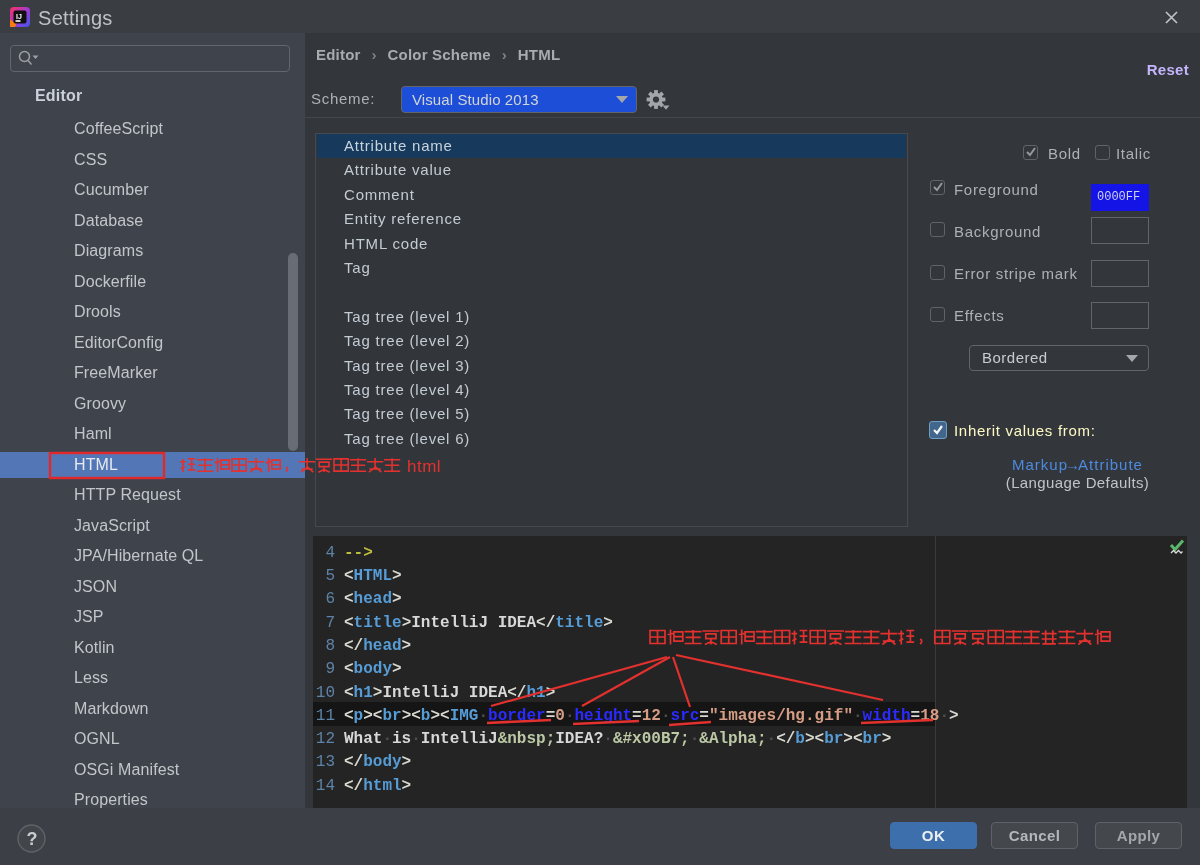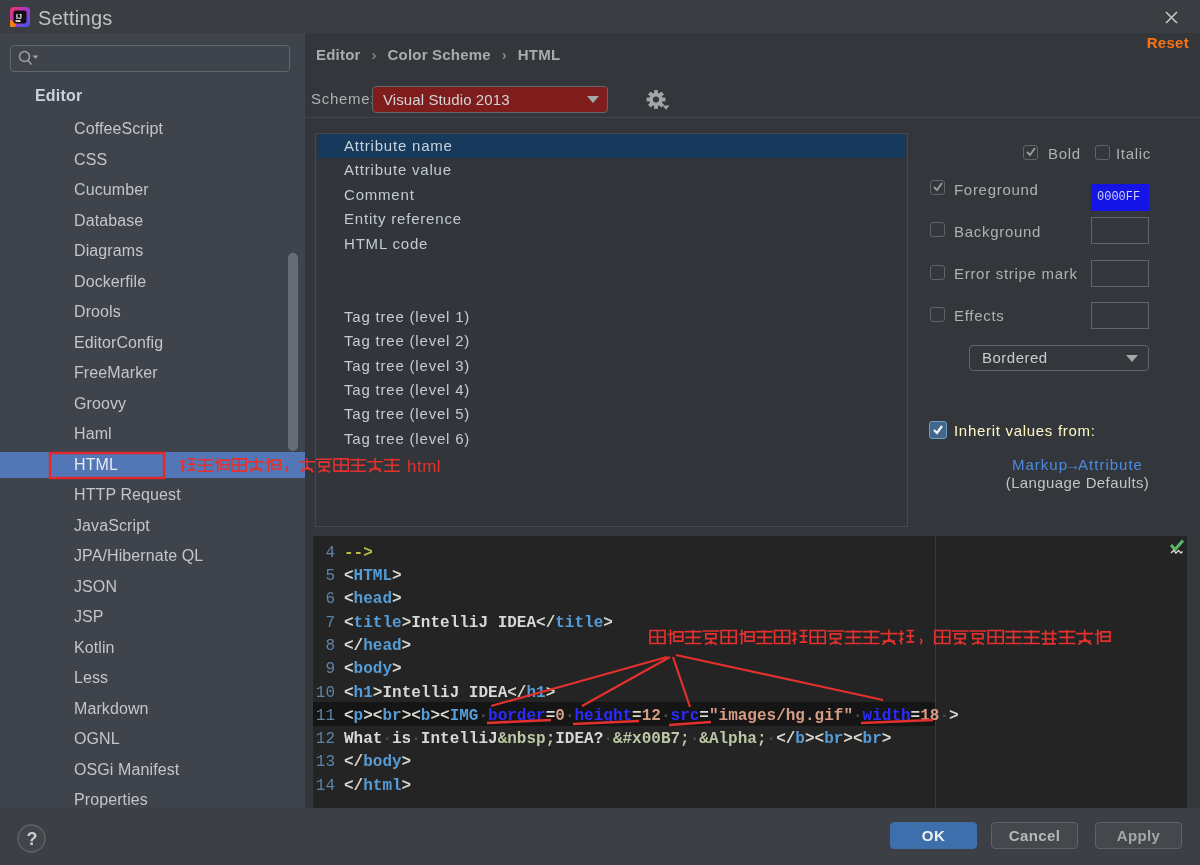--- a/index.html
+++ b/index.html
@@ -10,23 +10,23 @@
   #title{left:38px;top:7px;font-size:20px;color:#BFC1C4;letter-spacing:.3px}
   
   #sidebar{left:0;top:33px;width:305px;height:775px;background:#3F444C;overflow:hidden}
   #search{position:absolute;left:10px;top:12px;width:278px;height:25px;border:1px solid #62676D;border-radius:4px}
   .ti{position:absolute;left:74px;font-size:16px;color:#C2C6CA;letter-spacing:.1px;white-space:nowrap}
   #selrow{position:absolute;left:0;top:419px;width:305px;height:26px;background:#5276B6}
   #sbthumb{position:absolute;left:288px;top:220px;width:10px;height:198px;background:#686D75;border-radius:5px}
   
   .bc{font-size:15px;font-weight:bold;color:#A9ACAE;letter-spacing:.2px}
   .bcsep{font-size:15px;color:#7E8285;font-weight:bold}
-  #reset{right:11px;top:34px;font-size:15px;font-weight:bold;color:#f97316;letter-spacing:.3px}
+  #reset{right:11px;top:61px;font-size:15px;font-weight:bold;color:#c4b5fd;letter-spacing:.3px}
   .lbl{font-size:15px;color:#AEB1B4;letter-spacing:.7px;white-space:nowrap}
-  #schemecombo{left:372px;top:86px;width:234px;height:25px;border:1px solid #61666C;border-radius:4px;background:#7f1d1d}
+  #schemecombo{left:401px;top:86px;width:234px;height:25px;border:1px solid #61666C;border-radius:4px;background:#1d4ed8}
   #sep1{left:305px;top:117px;width:895px;height:1px;background:#43474C}
   
   #listpanel{left:315px;top:133px;width:591px;height:392px;border:1px solid #46494E;background:#32363B}
   .lrow{position:absolute;left:1px;width:589px;box-sizing:border-box;height:24.4px;line-height:24.4px;padding-left:27px;
         font-size:15px;color:#C3CBD3;letter-spacing:.8px}
   
   .swatch{position:absolute;left:1091px;width:58px;height:27px;border:1px solid #60656B;box-sizing:border-box}
   .cb{position:absolute;width:15px;height:15px;border:1.5px solid #606468;border-radius:3px;box-sizing:border-box}
   
   #editor{left:313px;top:536px;width:874px;height:272px;background:#242424}
@@ -132,20 +132,21 @@
   <circle cx="11" cy="10.5" r="3.1" fill="#33373C"></circle>
 </svg>
 <div class="abs" id="sep1"></div>
 
 <div class="abs" id="listpanel">
   <div class="lrow" style="top:0;background:#16395C;color:#C7D3DC">Attribute name</div>
   <div class="lrow" style="top:24.4px">Attribute value</div>
   <div class="lrow" style="top:48.8px">Comment</div>
   <div class="lrow" style="top:73.2px">Entity reference</div>
   <div class="lrow" style="top:97.6px">HTML code</div>
+  <div class="lrow" style="top:122px">Tag</div>
   <div class="lrow" style="top:170.8px">Tag tree (level 1)</div>
   <div class="lrow" style="top:195.2px">Tag tree (level 2)</div>
   <div class="lrow" style="top:219.6px">Tag tree (level 3)</div>
   <div class="lrow" style="top:244px">Tag tree (level 4)</div>
   <div class="lrow" style="top:268.4px">Tag tree (level 5)</div>
   <div class="lrow" style="top:292.8px">Tag tree (level 6)</div>
 </div>
 
 <div id="controls">
   <div class="cb" style="left:1023px;top:145px"></div>

